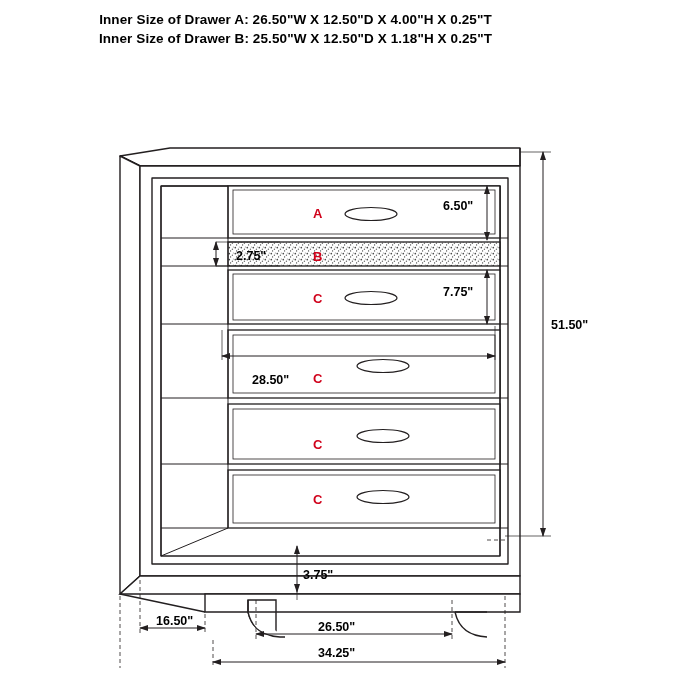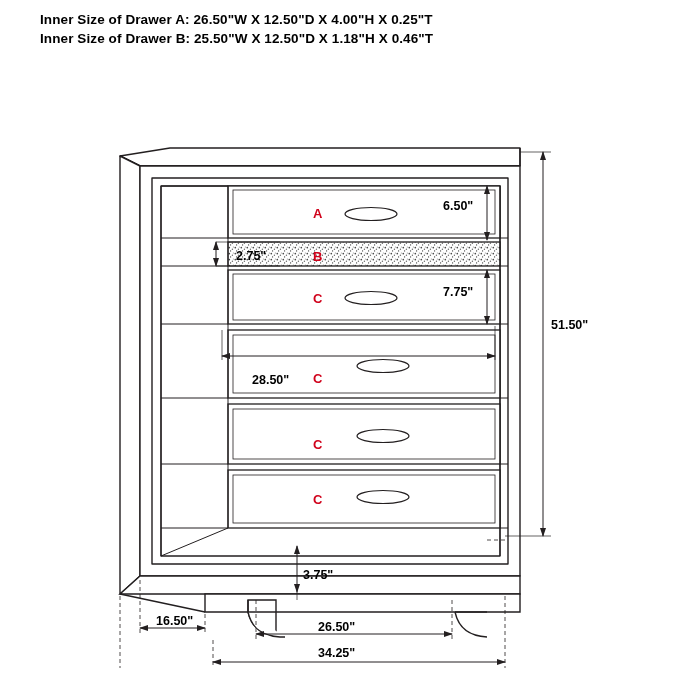--- a/index.html
+++ b/index.html
@@ -17,21 +17,21 @@
   #stage {
     position: relative;
     width: 700px;
     height: 700px;
   }
   .spec-lines {
     position: absolute;
     left: 0;
     top: 10px;
     width: 591px;
-    padding-left: 40px;
+    text-align: center;
   }
   .spec-line {
     font-size: 13.5px;
     font-weight: bold;
     color: #000;
     line-height: 19px;
     letter-spacing: 0.1px;
     white-space: nowrap;
   }
   svg.diagram {
@@ -56,21 +56,21 @@
     white-space: nowrap;
   }
 </style>
 </head>
 <body>
 
 <div id="stage">
 
   <div class="spec-lines">
     <div class="spec-line">Inner Size of Drawer A: 26.50"W X 12.50"D X 4.00"H X 0.25"T</div>
-    <div class="spec-line">Inner Size of Drawer B: 25.50"W X 12.50"D X 1.18"H X 0.46"T</div>
+    <div class="spec-line">Inner Size of Drawer B: 25.50"W X 12.50"D X 1.18"H X 0.25"T</div>
   </div>
 
   <svg class="diagram" viewBox="0 0 700 700">
     <defs>
       <marker id="arrow" markerWidth="9" markerHeight="9" refX="8" refY="3" orient="auto" markerUnits="strokeWidth">
         <path d="M0,0 L9,3 L0,6 z" fill="#231f20"></path>
       </marker>
       <marker id="arrowback" markerWidth="9" markerHeight="9" refX="1" refY="3" orient="auto" markerUnits="strokeWidth">
         <path d="M9,0 L0,3 L9,6 z" fill="#231f20"></path>
       </marker>

